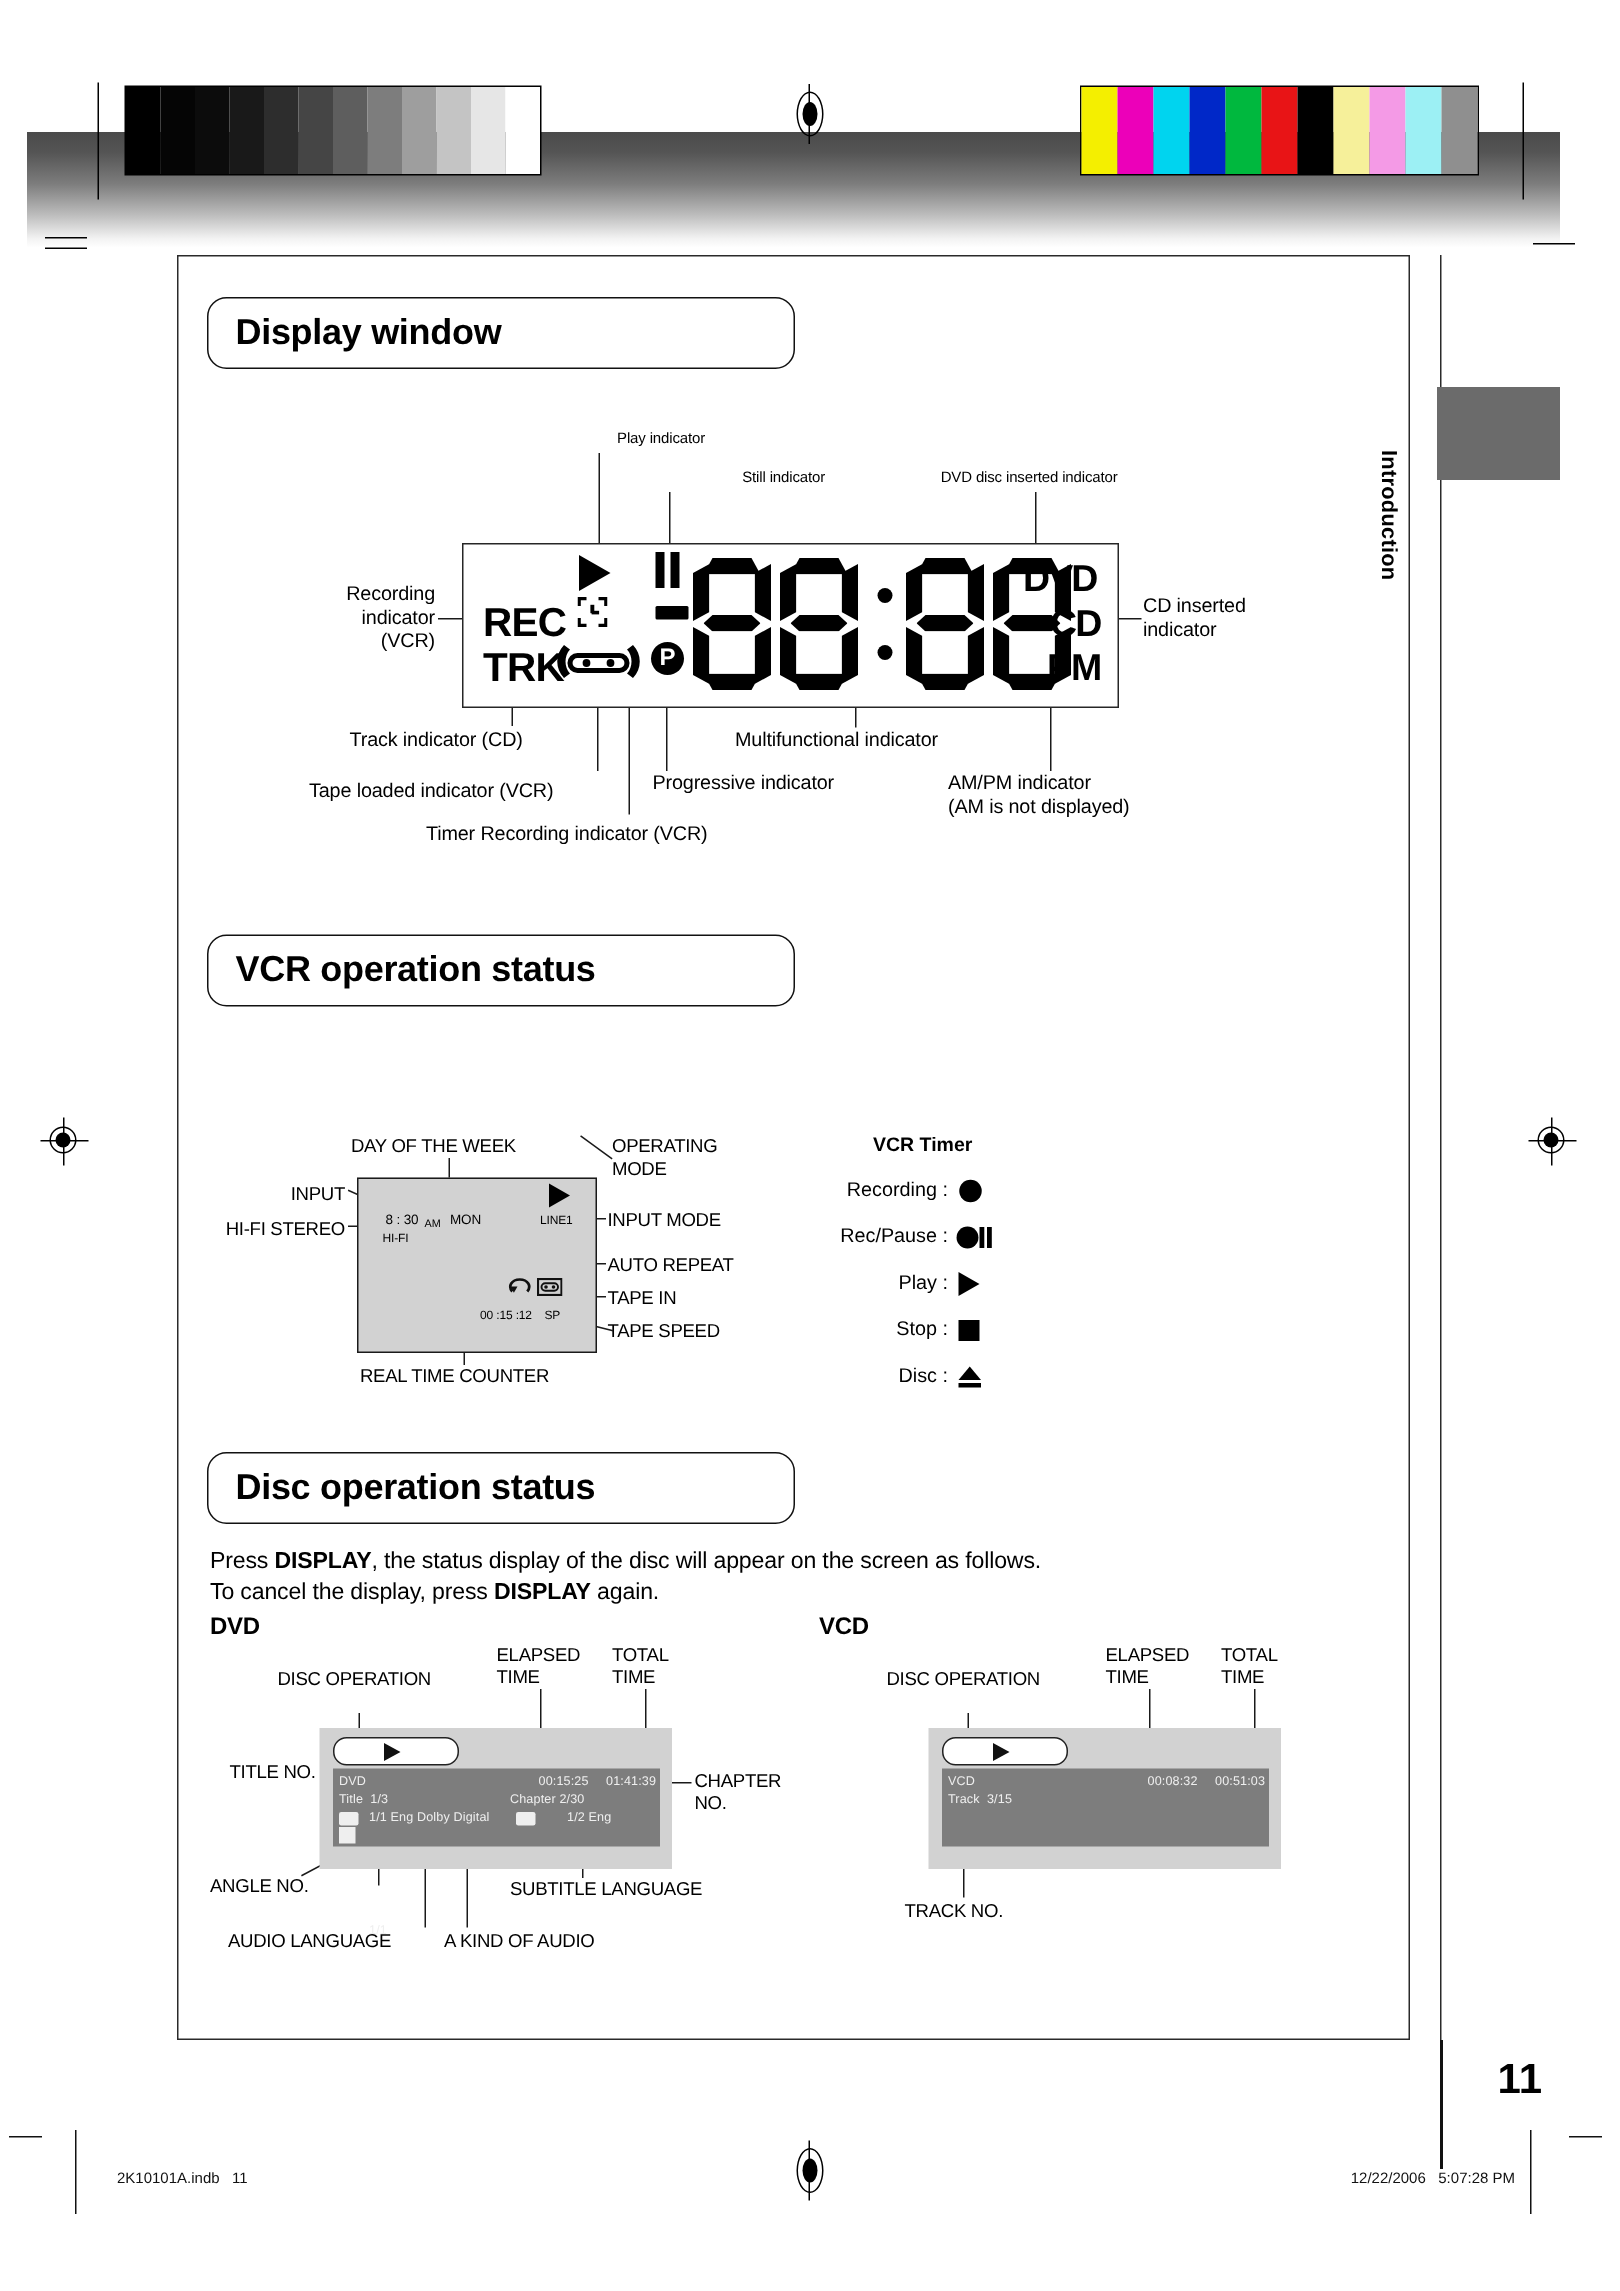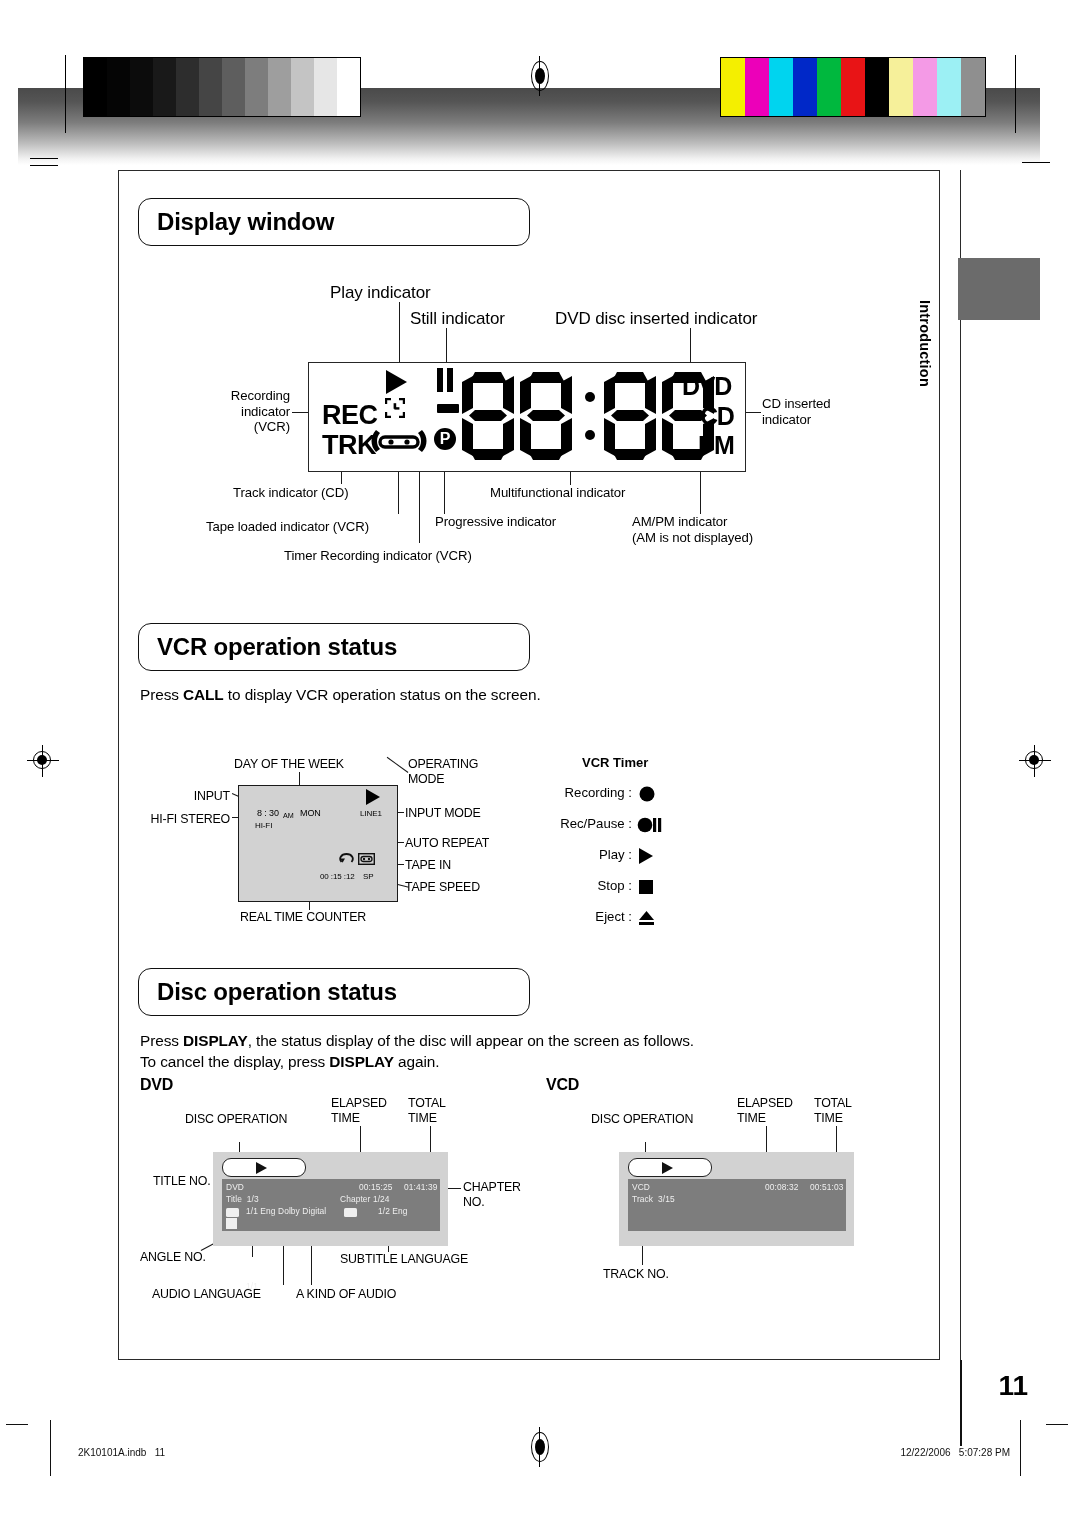--- a/index.html
+++ b/index.html
@@ -39,21 +39,21 @@
 
   
   .pill{position:absolute;border:1.6px solid #111;border-radius:13px;background:#fff;
         display:flex;align-items:center;padding-left:18px;box-sizing:border-box;}
   .pill span{font-size:24px;font-weight:bold;letter-spacing:-.2px;}
 
   .bodytext{position:absolute;font-size:15.4px;line-height:21px;letter-spacing:-.1px;}
   .bodytext b{font-weight:bold;}
 
   .lbl{position:absolute;font-size:13.2px;line-height:15.5px;white-space:pre;letter-spacing:-.1px;}
-  .lblc{position:absolute;font-size:17px;line-height:15.5px;white-space:pre;text-align:left;letter-spacing:-.1px;}
+  .lblc{position:absolute;font-size:10px;line-height:15.5px;white-space:pre;text-align:right;letter-spacing:-.1px;}
   .lblr{position:absolute;font-size:13.2px;line-height:15.5px;white-space:pre;text-align:right;letter-spacing:-.1px;}
   .capS{position:absolute;font-size:12.4px;line-height:14.5px;white-space:pre;letter-spacing:-.2px;}
   .capSr{position:absolute;font-size:12.4px;line-height:14.5px;white-space:pre;text-align:right;letter-spacing:-.2px;}
 
   .ln{position:absolute;background:#1a1a1a;}
   .lnv{width:1.3px;}
   .lnh{height:1.3px;}
 
   
   #lcdbox{position:absolute;left:308px;top:362px;width:438px;height:110px;
@@ -285,21 +285,20 @@
     <div class="s sD"></div>
     <div class="s sE"></div>
     <div class="s sF"></div>
     <div class="s sG"></div>
 </div>
 
 <div class="pill" style="left:138px;top:623px;width:392px;height:48px;">
   <span>VCR operation status</span>
 </div>
 <div class="bodytext" style="left:140px;top:684px;width:640px;">
-  <div><span>Press </span><b>CALL</b><span> to display VCR operation status on the screen.</span></div>
 </div>
 
 <div class="capS" style="left:234px;top:757px;">DAY OF THE WEEK</div>
 <div class="capS" style="left:408px;top:757px;">OPERATING
 MODE</div>
 <div class="capSr" style="left:140px;top:789px;width:90px;">INPUT</div>
 <div class="capSr" style="left:130px;top:812px;width:100px;">HI-FI STEREO</div>
 <div class="capS" style="left:405px;top:806px;">INPUT MODE</div>
 <div class="capS" style="left:405px;top:836px;">AUTO REPEAT</div>
 <div class="capS" style="left:405px;top:858px;">TAPE IN</div>
@@ -371,21 +370,21 @@
   </div>
   <div class="lgrow" style="top:123px;">
     <div class="t">Stop :</div>
     <div class="g">
       <svg width="40" height="18">
           <rect x="3" y="2" width="14" height="14" fill="#000"></rect>
         </svg>
     </div>
   </div>
   <div class="lgrow" style="top:154px;">
-    <div class="t">Eject :</div>
+    <div class="t">Disc :</div>
     <div class="g">
       <svg width="40" height="18">
           <path d="M3 11 L10.5 2 L18 11 Z" fill="#000"></path>
           <rect x="3" y="13" width="15" height="3" fill="#000"></rect>
         </svg>
     </div>
   </div>
 </div>
 
 <div class="pill" style="left:138px;top:968px;width:392px;height:48px;">
@@ -422,21 +421,21 @@
 <div class="ln lnv" style="left:388px;top:1220px;height:32px;"></div>
 
 <div class="discmock" style="left:213px;top:1152px;width:235px;height:94px;"></div>
 <div class="osdbar" style="left:222px;top:1158px;width:82px;height:17px;"></div>
 <div class="playtri" style="left:256px;top:1162px;"></div>
 <div class="osdpanel" style="left:222px;top:1179px;width:218px;height:52px;"></div>
 <div class="otxt" style="left:226px;top:1182px;">DVD</div>
 <div class="otxt" style="left:359px;top:1182px;">00:15:25</div>
 <div class="otxt" style="left:404px;top:1182px;">01:41:39</div>
 <div class="otxt" style="left:226px;top:1194px;">Title  1/3</div>
-<div class="otxt" style="left:340px;top:1194px;">Chapter 1/24</div>
+<div class="otxt" style="left:340px;top:1194px;">Chapter 2/30</div>
 <div class="subico" style="left:226px;top:1208px;"></div>
 <div class="otxt" style="left:246px;top:1206px;">1/1 Eng Dolby Digital</div>
 <div class="subico" style="left:344px;top:1208px;"></div>
 <div class="otxt" style="left:378px;top:1206px;">1/2 Eng</div>
 <div class="angico" style="left:226px;top:1218px;"></div>
 <div class="otxt" style="left:246px;top:1281px;">1/1</div>
 
 <div class="hdrDVD" style="left:546px;top:1076px;">VCD</div>
 <div class="capS" style="left:591px;top:1112px;">DISC OPERATION</div>
 <div class="capS" style="left:737px;top:1096px;">ELAPSED

